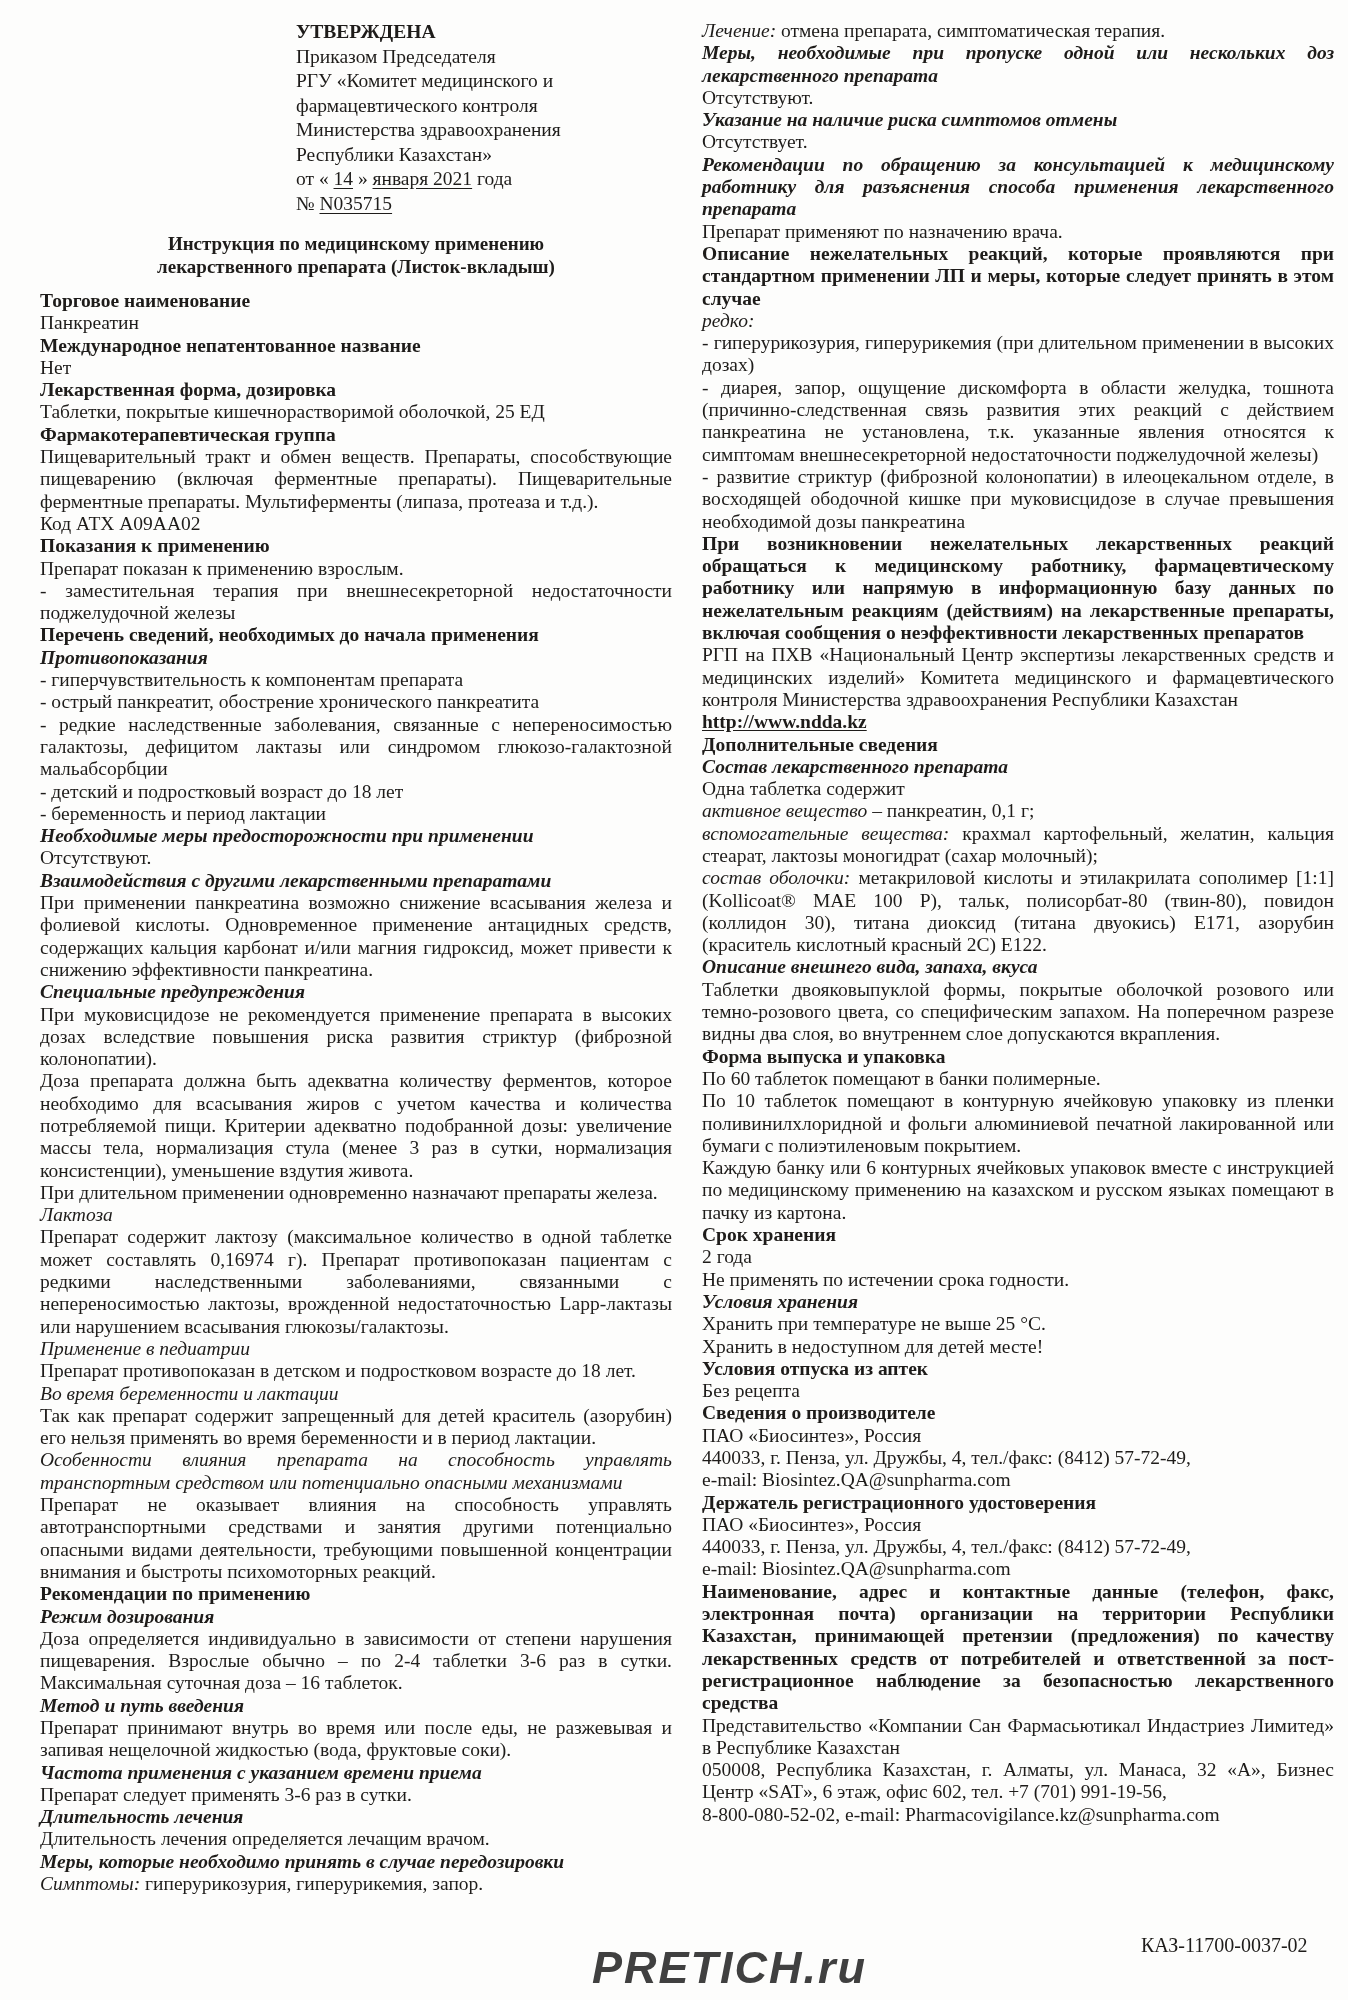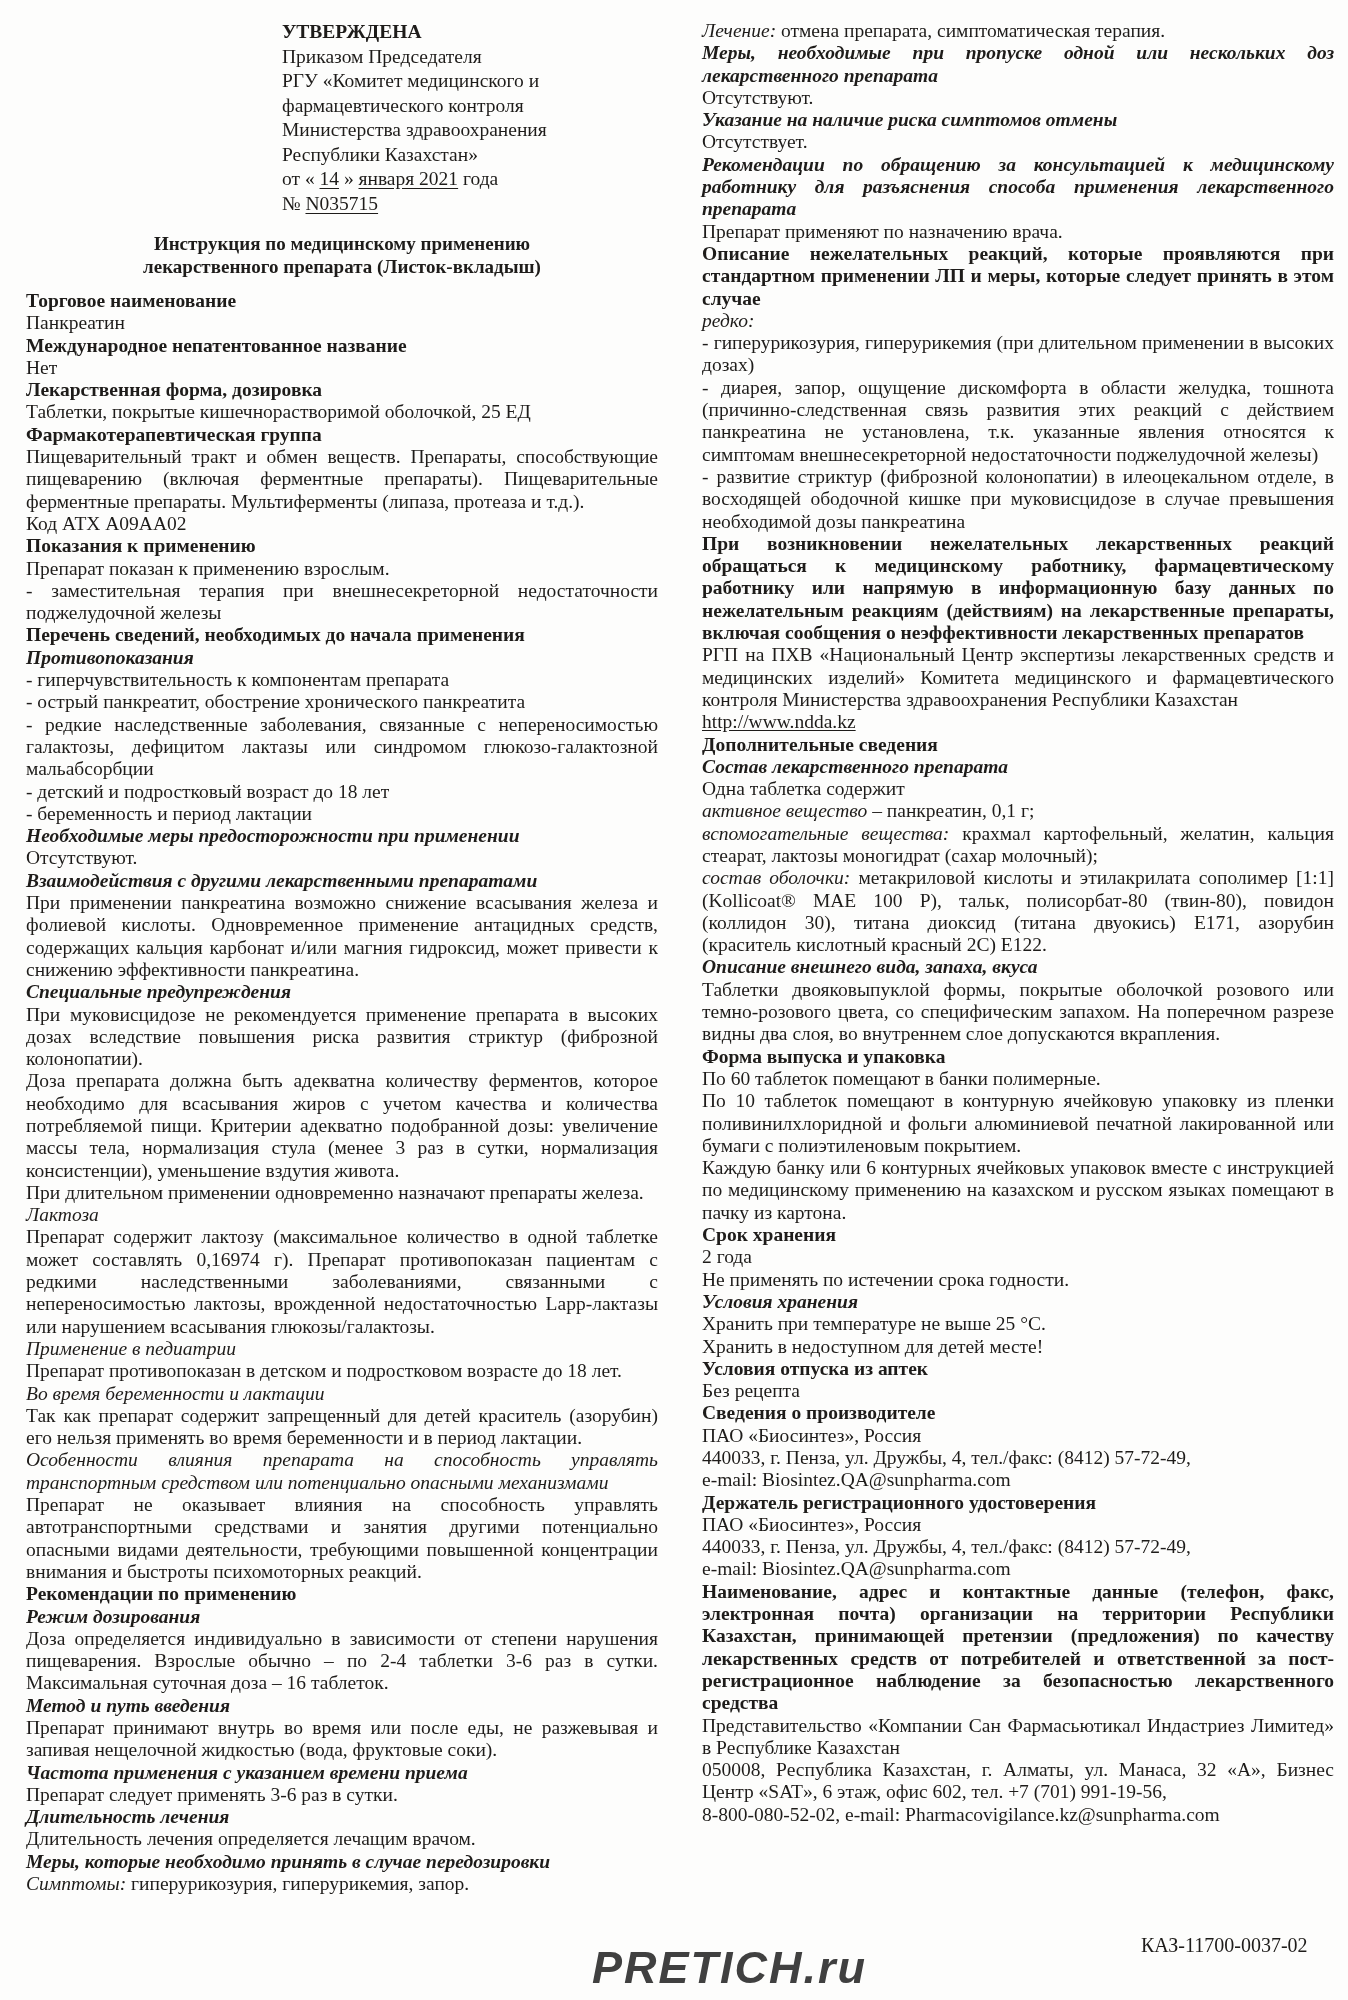--- a/index.html
+++ b/index.html
@@ -2,28 +2,28 @@
 <html lang="ru"><head>
 <meta charset="utf-8">
 <style>
   html,body { margin:0; padding:0; background:#ffffff; }
   .page {
     position:relative; width:1348px; height:2000px;
     background:#fdfdfc; overflow:hidden;
     font-family:"Liberation Serif", serif; color:#1e1c1a;
   }
   .col { position:absolute; width:632px; }
-  .col-left  { left:26px;  top:14px; }
+  .col-left  { left:40px;  top:14px; }
   .col-right { left:702px; top:20px; }
   .col p { margin:0; font-size:19.5px; line-height:22.3px; text-align:justify; }
   .h  { font-weight:bold; }
   .hi { font-weight:bold; font-style:italic; }
   .ih { font-style:italic; }
   .lead-i { font-style:italic; }
-  .link { text-decoration:underline; text-underline-offset:2px; }
+  .link { text-decoration:underline; text-underline-offset:2px;font-weight:bold; }
   .u { text-decoration:underline; text-underline-offset:3px; }
   .approval { margin:6px 0 0 256px; font-size:19.5px; line-height:24.5px; }
   .approval .bold { font-weight:bold; }
   .doc-title {
     text-align:center; font-weight:bold;
     font-size:19px; line-height:23px;
     margin:16px 0 12px 0;
   }
   .watermark {
     position:absolute; left:592px; top:1942px;

